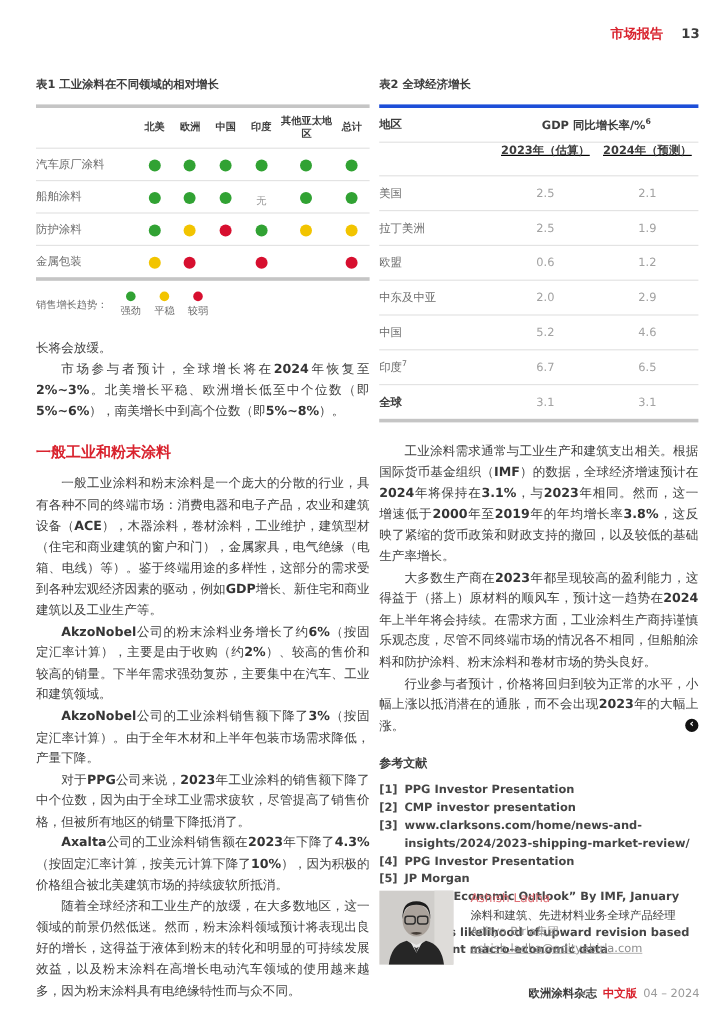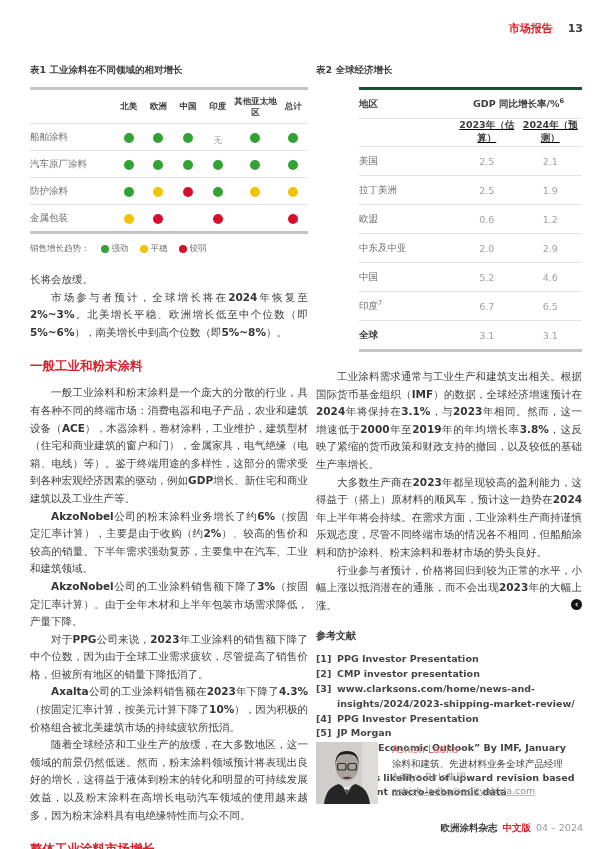--- a/index.html
+++ b/index.html
@@ -25,24 +25,24 @@
   .t1-col.wide,.t1-cell.wide{flex:1.55;}
   .t1-row{display:flex;align-items:center;height:26px;border-top:1px solid #e3e3e3;}
   .t1-cell{flex:1;text-align:center;}
   .dot{display:inline-block;width:10px;height:10px;border-radius:50%;vertical-align:middle;}
   .dot.small{width:8px;height:8px;}
   .dot.green{background:#31a233;}
   .dot.yellow{background:#f2c400;}
   .dot.red{background:#d70f2f;}
   .cell-none{font-size:8.5px;color:#9a9a9a;}
   .t1-legend{display:flex;align-items:center;gap:11px;margin-top:9px;font-size:8.5px;color:#6e6e6e;}
-  .legend-item{display:flex;align-items:center;gap:3px;}
-
-  
-  .t2-wrap{border-top:3px solid #14532d;border-bottom:3px solid #c5c5c5;margin-left:43px;}
+  .legend-item{display:flex;align-items:center;gap:3px;flex-direction:column;}
+
+  
+  .t2-wrap{border-top:3px solid #1d4ed8;border-bottom:3px solid #c5c5c5;}
   .t2-h1{display:flex;align-items:center;height:28px;}
   .t2-h1 .t2-region,.t2-h2 .t2-region{font-weight:bold;color:#3d3d3d;}
   .t2-region{flex:0 0 96px;font-size:9.5px;color:#6e6e6e;}
   .t2-gdp{flex:1;text-align:center;font-size:9.5px;font-weight:bold;color:#3d3d3d;}
   .t2-h2{display:flex;align-items:flex-start;height:27px;border-top:1px solid #e3e3e3;text-decoration:underline;}
   .t2-v{flex:1;text-align:center;font-size:9.5px;}
   .t2-h2 .t2-v{font-weight:bold;color:#3d3d3d;}
   .t2-row{display:flex;align-items:center;height:28px;border-top:1px solid #e3e3e3;}
   .t2-row .t2-v{color:#a2a2a2;}
   .t2-row.bold .t2-region{font-weight:bold;color:#3d3d3d;}
@@ -98,34 +98,34 @@
         <span class="t1-rlabel"></span>
       <span class="t1-col">北美</span>
           <span class="t1-col">欧洲</span>
           <span class="t1-col">中国</span>
           <span class="t1-col">印度</span>
           <span class="t1-col wide">其他亚太地区</span>
           <span class="t1-col">总计</span>
         </div>
       <div id="t1-body">
           <div class="t1-row">
+            <span class="t1-rlabel">汽车原厂涂料</span>
+            <span class="t1-cell"><span class="dot green"></span></span>
+            <span class="t1-cell"><span class="dot green"></span></span>
+            <span class="t1-cell"><span class="dot green"></span></span>
+            <span class="t1-cell"><span class="dot green"></span></span>
+            <span class="t1-cell wide"><span class="dot green"></span></span>
+            <span class="t1-cell"><span class="dot green"></span></span>
+          </div>
+          <div class="t1-row">
             <span class="t1-rlabel">船舶涂料</span>
             <span class="t1-cell"><span class="dot green"></span></span>
             <span class="t1-cell"><span class="dot green"></span></span>
             <span class="t1-cell"><span class="dot green"></span></span>
             <span class="t1-cell"><span class="cell-none">无</span></span>
-            <span class="t1-cell wide"><span class="dot green"></span></span>
-            <span class="t1-cell"><span class="dot green"></span></span>
-          </div>
-          <div class="t1-row">
-            <span class="t1-rlabel">汽车原厂涂料</span>
-            <span class="t1-cell"><span class="dot green"></span></span>
-            <span class="t1-cell"><span class="dot green"></span></span>
-            <span class="t1-cell"><span class="dot green"></span></span>
-            <span class="t1-cell"><span class="dot green"></span></span>
             <span class="t1-cell wide"><span class="dot green"></span></span>
             <span class="t1-cell"><span class="dot green"></span></span>
           </div>
           <div class="t1-row">
             <span class="t1-rlabel">防护涂料</span>
             <span class="t1-cell"><span class="dot green"></span></span>
             <span class="t1-cell"><span class="dot yellow"></span></span>
             <span class="t1-cell"><span class="dot red"></span></span>
             <span class="t1-cell"><span class="dot green"></span></span>
             <span class="t1-cell wide"><span class="dot yellow"></span></span>

